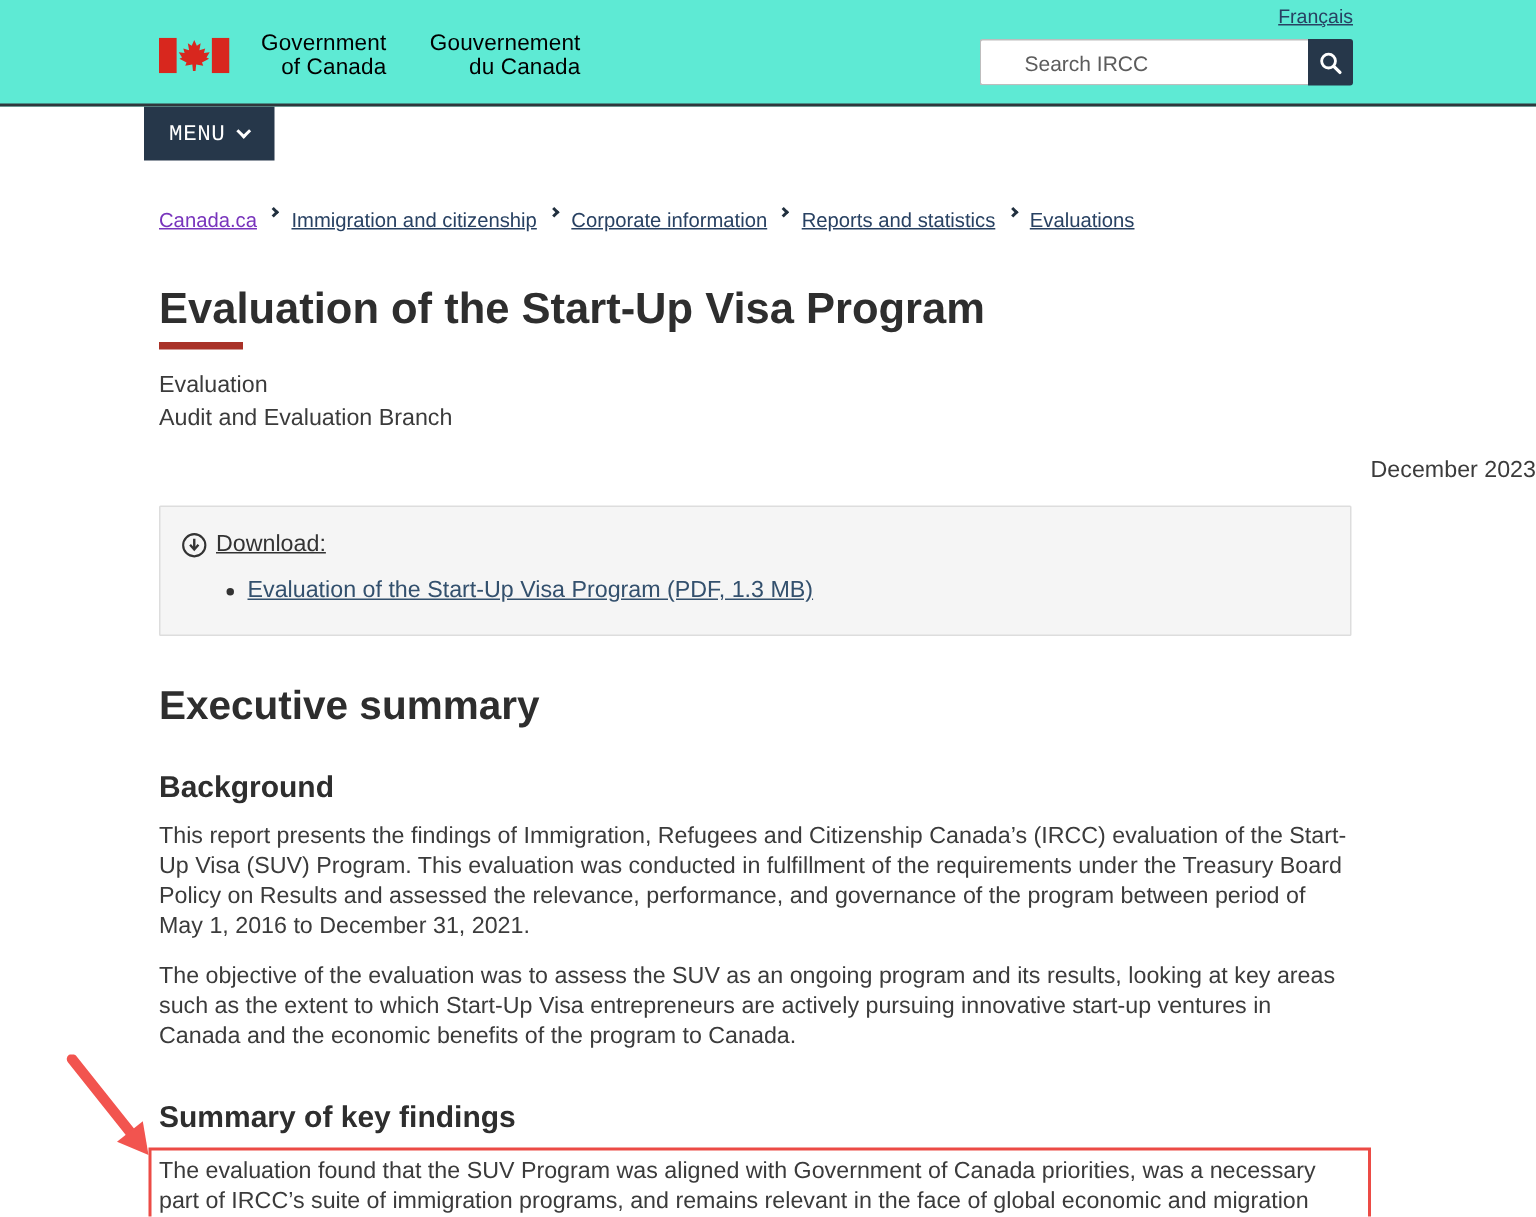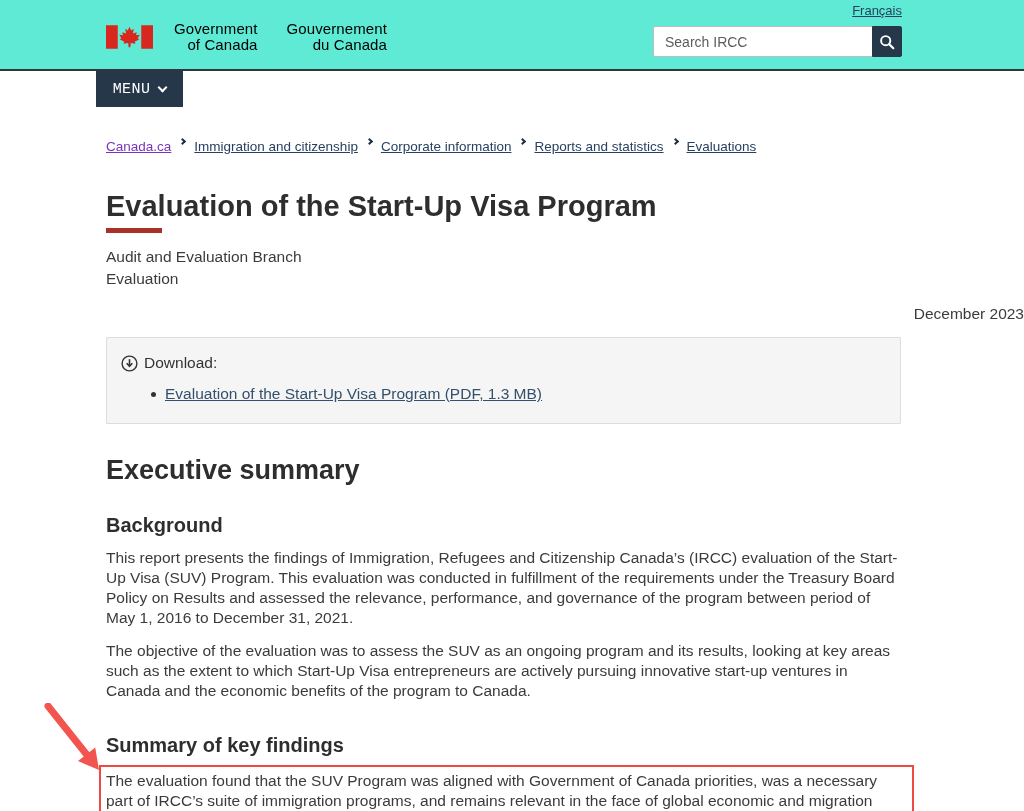--- a/index.html
+++ b/index.html
@@ -15,21 +15,21 @@
   .lang-link {
     position:absolute; top:3px; right:122px;
     font-size:13px; color:#284162; text-decoration:underline; cursor:pointer;
   }
   .signature { position:absolute; left:106px; top:21px; display:flex; align-items:center;text-align:right; }
   .flag { width:47px; height:24px; margin-right:21px; }
   .sig-block { font-size:15px; line-height:16px; color:#000; margin-right:29px; letter-spacing:.1px; }
   .search-area { position:absolute; top:26px; right:122px; display:flex; }
   .search-input {
     width:219px; height:31px; border:1px solid #bdbdbd; border-right:none;
-    padding:0 11px; font-size:14px; color:#333; background:#fff;
+    padding:0 29px; font-size:14px; color:#333; background:#fff;
     font-family:inherit; outline:none; border-radius:2px 0 0 2px;
   }
   .search-input::placeholder { color:#5c5c5c; opacity:1; }
   .search-btn {
     width:30px; height:31px; background:#26374A; border:1px solid #26374A;
     border-radius:0 2px 2px 0; display:flex; align-items:center; justify-content:center; cursor:pointer;
   }
   .header-divider { position:absolute; left:0; top:69px; width:1024px; height:2px; background:#30373c; }
 
   
@@ -58,21 +58,21 @@
   .page-title { margin:37px 0 0 106px; font-size:29px; line-height:31px; font-weight:700; color:#2e2e2e; }
   .title-underline { margin:6px 0 0 106px; width:56px; height:5px; background:#A93228; }
   .byline { margin:13px 0 0 106px; font-size:15.5px; line-height:22px; color:#3b3b3b; }
   .doc-date { margin:15px 0 0 106px; font-size:15.5px; color:#3b3b3b;text-align:right; }
 
   .download-box {
     margin:14px 0 0 106px; width:795px; height:87px;
     background:#f5f5f5; border:1px solid #dddddd; border-radius:1px;
     padding:16px 14px;
   }
-  .dl-row { display:flex; align-items:center; gap:6px; font-size:15.5px; color:#333; }
+  .dl-row { display:flex; align-items:center; gap:6px; font-size:15.5px; color:#333;text-decoration:underline; }
   .dl-list { margin:13px 0 0 30px; display:flex; align-items:center; }
   .bullet { width:5px; height:5px; border-radius:50%; background:#333; margin-right:9px; flex:none; }
   .dl-link { font-size:15.5px; color:#33506d; text-decoration:underline; cursor:pointer; }
 
   .h2 { margin:31px 4px 0 106px; font-size:27px; font-weight:700; color:#2e2e2e; }
   .h3 { margin:28px 0 0 106px; font-size:20px; font-weight:700; color:#2e2e2e; }
   .para { margin:11px 0 0 106px; width:795px; font-size:15.5px; line-height:20px; color:#3b3b3b; }
   .para + .para { margin-top:13px; }
   .h3.findings { margin-top:33px; }
 
@@ -137,22 +137,22 @@
   <a class="crumb">Reports and statistics</a>
   <span class="crumb-sep"></span>
   <a class="crumb">Evaluations</a>
 </nav>
 
 <main>
   <h1 class="page-title">Evaluation of the Start-Up Visa Program</h1>
   <div class="title-underline"></div>
 
   <div class="byline">
+    <div>Evaluation</div>
     <div>Audit and Evaluation Branch</div>
-    <div>Evaluation</div>
   </div>
   <div class="doc-date">December 2023</div>
 
   <section class="download-box">
     <div class="dl-row">
       <svg width="17" height="17" viewBox="0 0 17 17">
         <circle cx="8.5" cy="8.5" r="7.4" fill="none" stroke="#333333" stroke-width="1.4"></circle>
         <line x1="8.5" y1="4.2" x2="8.5" y2="10.6" stroke="#333333" stroke-width="1.6"></line>
         <polyline points="5.7,8.2 8.5,11.3 11.3,8.2" fill="none" stroke="#333333" stroke-width="1.6"></polyline>
       </svg>

